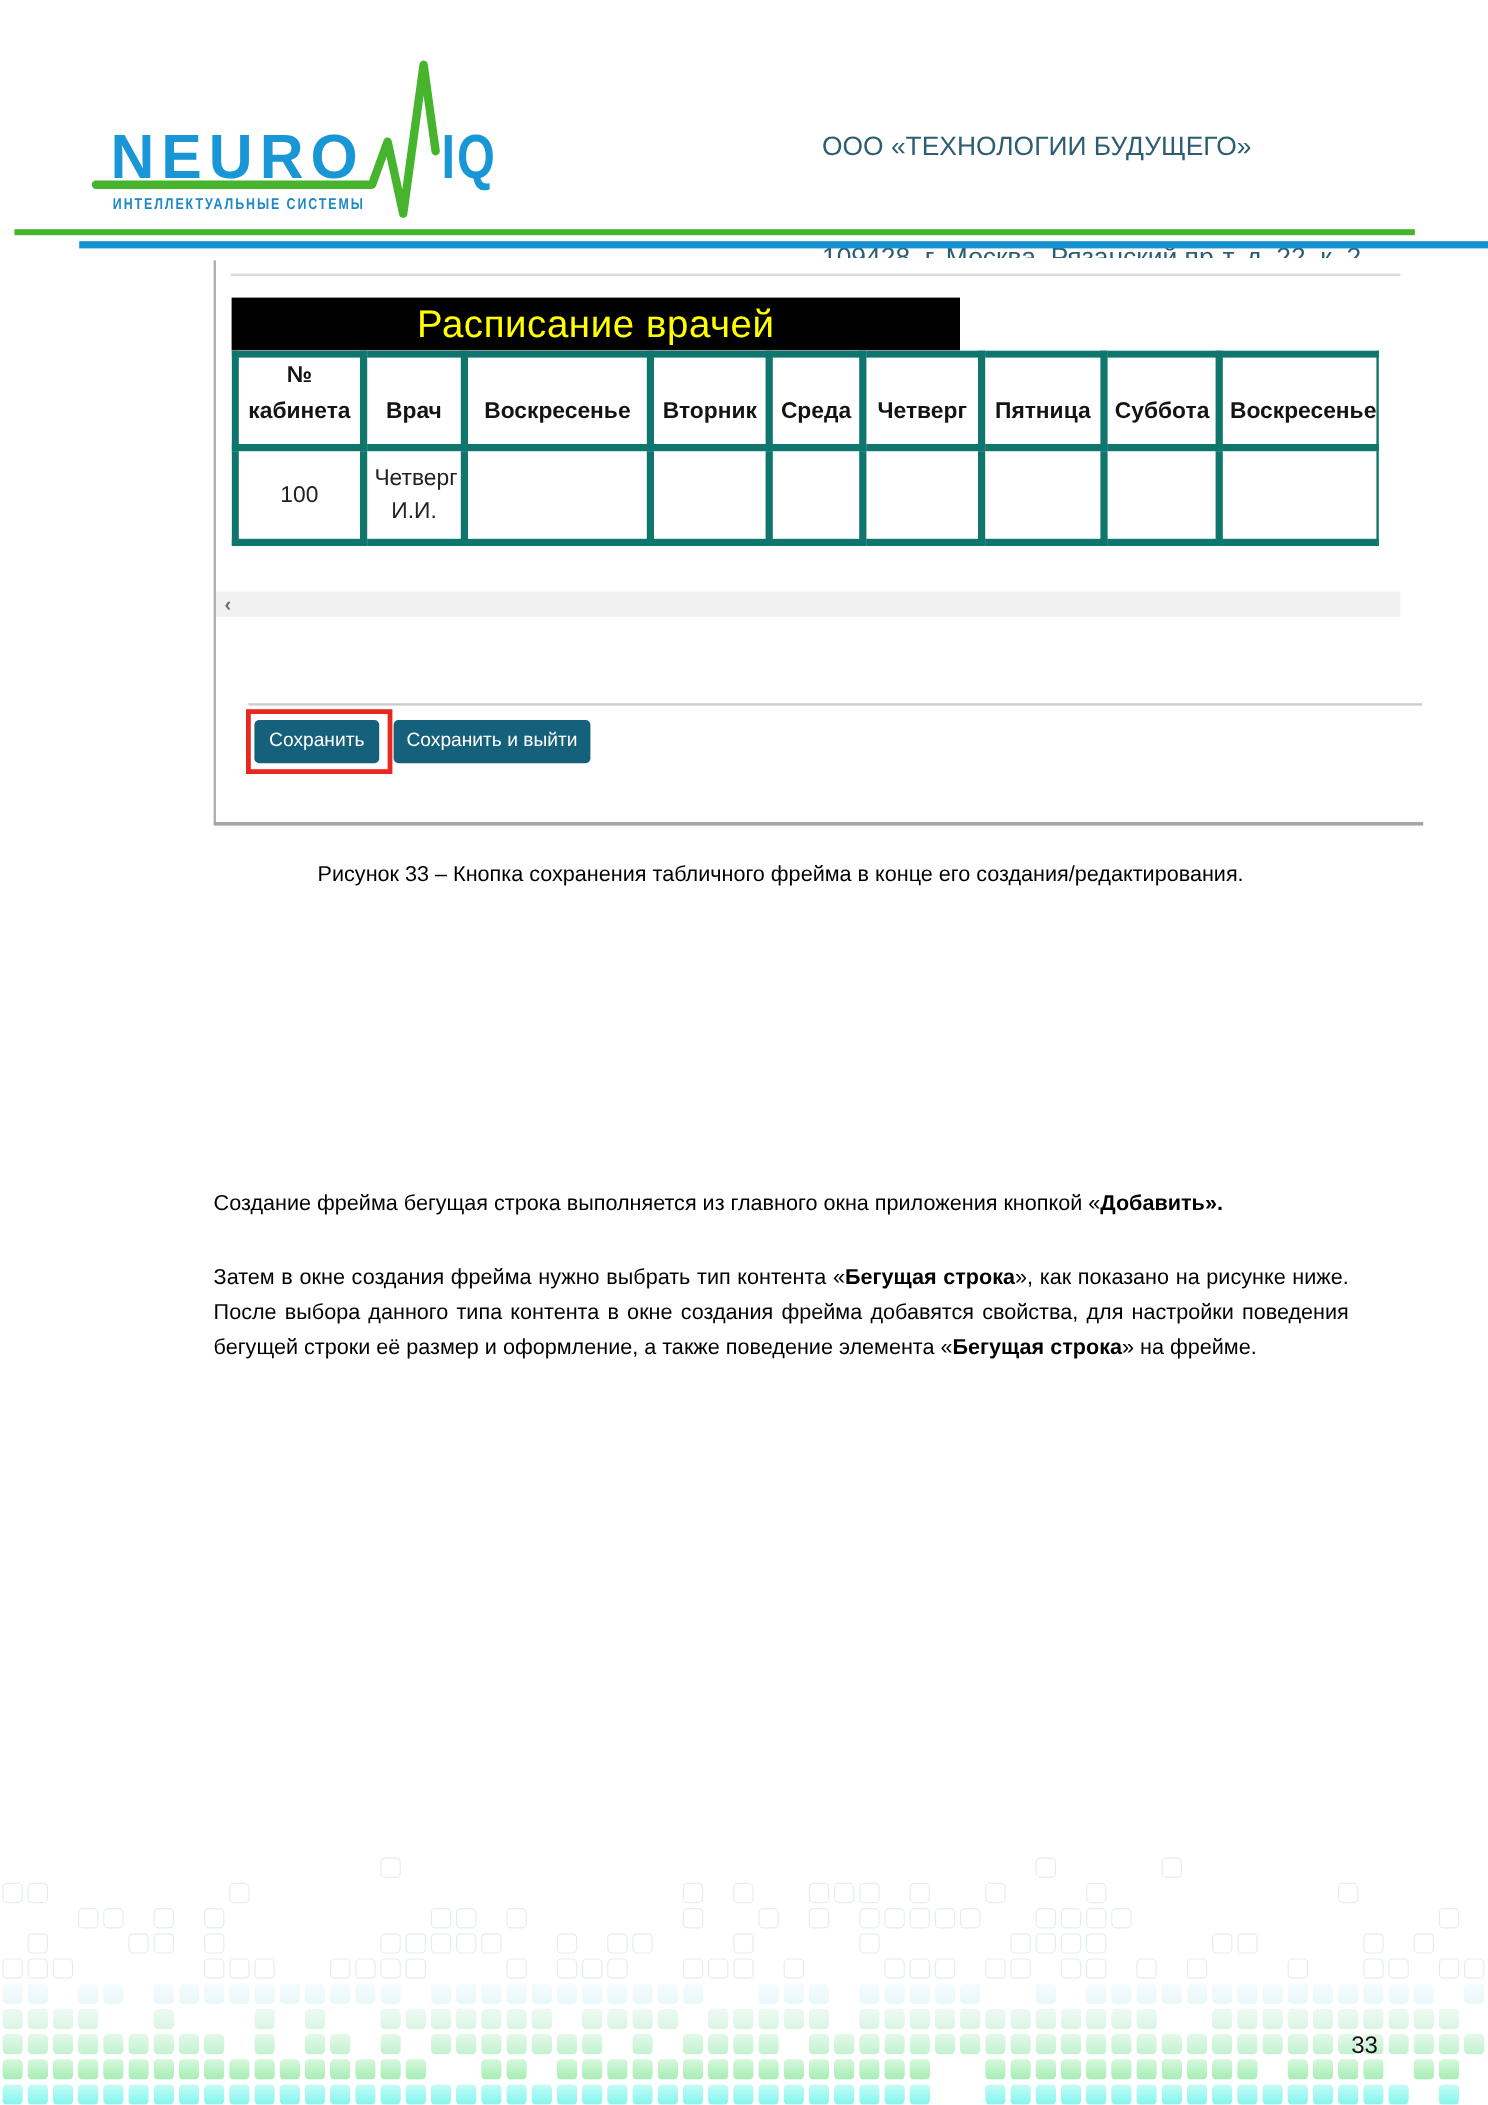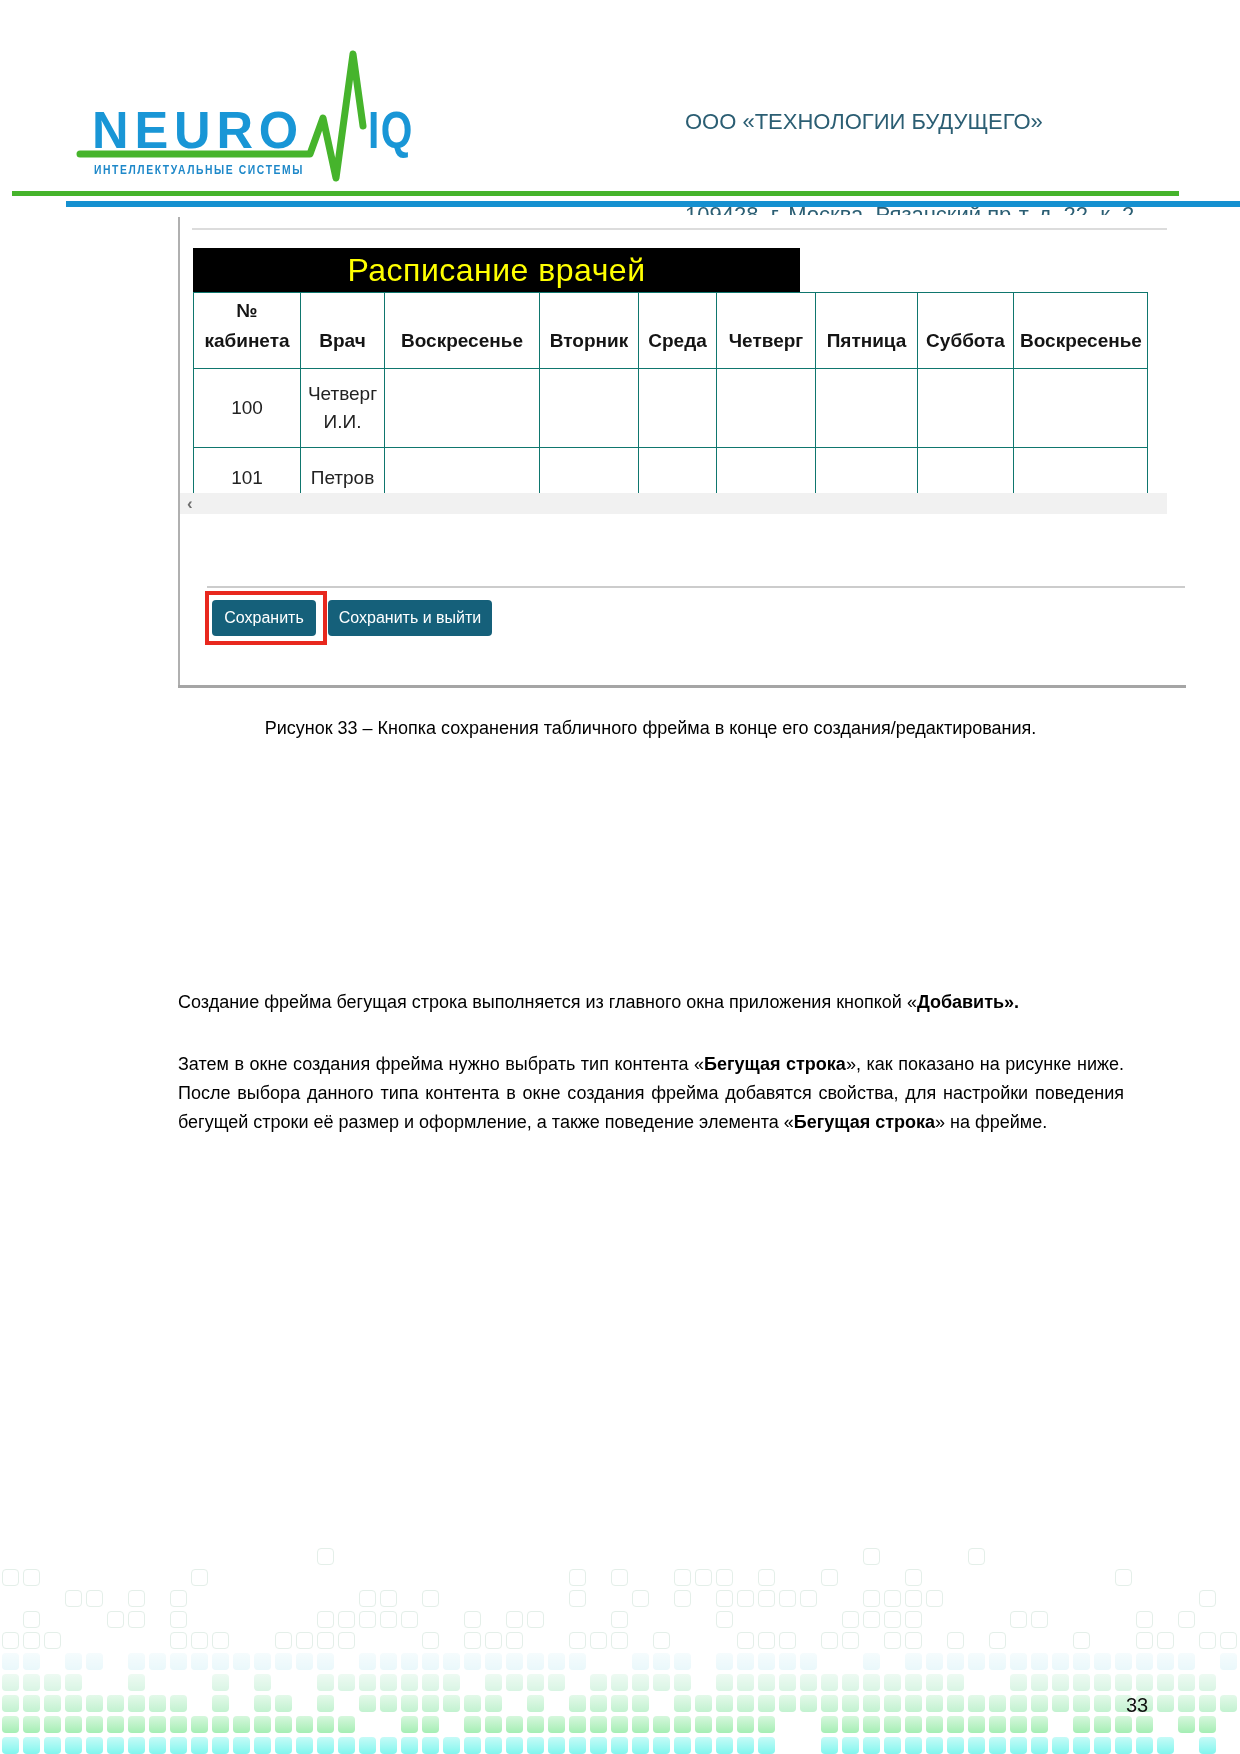--- a/index.html
+++ b/index.html
@@ -19,21 +19,21 @@
   
   .shot { position:absolute; left:178px; top:215px; width:1008px; height:474px; background:#fff; }
   .shot-left   { position:absolute; left:0; top:2px; width:2px; height:469px; background:#b0b0b0; }
   .shot-top    { position:absolute; left:14px; top:13px; width:975px; height:2px; background:#dcdcdc; }
   .shot-bottom { position:absolute; left:0; top:470px; width:1008px; height:3px; background:#a5a5a5; }
   .banner { position:absolute; left:15px; top:33px; width:607px; height:44px; background:#000;
     display:flex; align-items:center; justify-content:center;
     color:#ffff00; font-size:32px; letter-spacing:.5px; }
   .table-clip { position:absolute; left:15px; top:77px; width:956px; height:201px; overflow:hidden; }
   table.sched { border-collapse:collapse; table-layout:fixed; width:954px; background:#fff; }
-  table.sched th, table.sched td { border:1px solid #0f766e; text-align:center; }
+  table.sched th, table.sched td { border:6px solid #0f766e; text-align:center; }
   table.sched th { height:76px; vertical-align:bottom; padding:0 6px 12px; font-size:19px; line-height:30px; font-weight:bold; color:#141414; }
   table.sched tbody tr:nth-child(1) td { height:79px; }
   table.sched tbody tr:nth-child(2) td { height:60px; }
   table.sched td { vertical-align:middle; font-size:19px; line-height:28px; padding:0 6px; color:#222; }
   .hscroll { position:absolute; left:2px; top:278px; width:987px; height:21px; background:#f1f1f1;
     display:flex; align-items:center; }
   .hscroll .arrow { margin-left:7px; font-size:17px; font-weight:bold; color:#6e6e6e; line-height:1; }
   .btn-divider { position:absolute; left:29px; top:371px; width:978px; height:2px; background:#cccccc; }
   .red-box { position:absolute; left:27px; top:376px; width:122px; height:54px; border:4px solid #e8281e; }
   .tealbtn { position:absolute; top:385px; height:36px; background:#15607a; color:#fff;
@@ -457,31 +457,20 @@
               <td>100</td>
               <td>Четверг И.И.</td>
               <td></td>
               <td></td>
               <td></td>
               <td></td>
               <td></td>
               <td></td>
               <td></td>
             </tr>
-            <tr>
-              <td>101</td>
-              <td>Петров</td>
-              <td></td>
-              <td></td>
-              <td></td>
-              <td></td>
-              <td></td>
-              <td></td>
-              <td></td>
-            </tr>
           </tbody>
       </table>
     </div>
     <div class="hscroll">
       <span class="arrow">‹</span>
     </div>
     <div class="btn-divider"></div>
     <div class="red-box"></div>
     <button class="tealbtn btn-save">Сохранить</button>
     <button class="tealbtn btn-save-exit">Сохранить и выйти</button>

